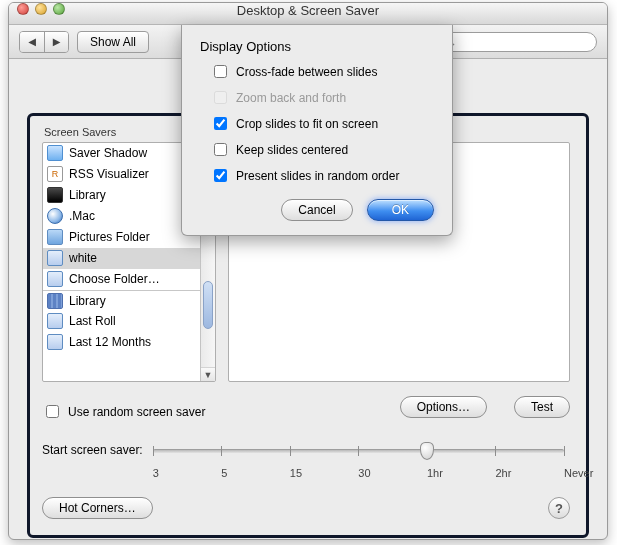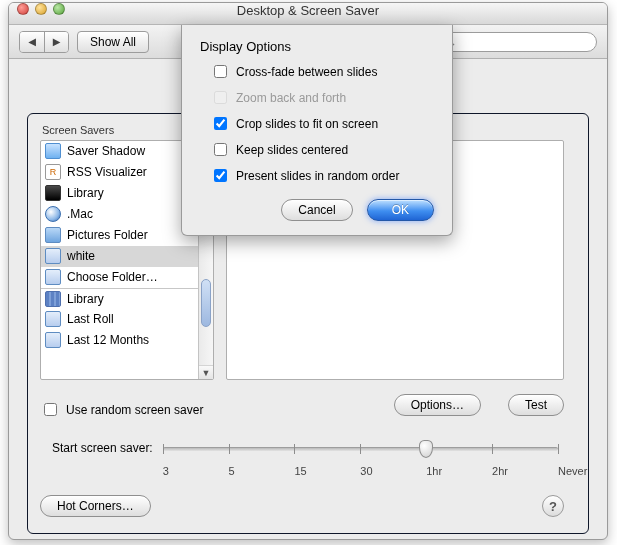--- a/index.html
+++ b/index.html
@@ -95,24 +95,24 @@
     gap: 4px;
   }
   .search input { border: none; outline: none; flex: 1; font-size: 11px; background: transparent; }
   .mag { font-size: 11px; color: #777; }
 
   .content {
     position: relative;
     padding: 10px 18px 14px 18px;
   }
   .groupbox {
-    border: 1px solid #0f172a;
+    border: 3px solid #0f172a;
     border-radius: 6px;
     background: #ececec;
-    padding: 10px 24px 16px 12px;
+    padding: 10px 16px 16px 12px;
     margin-top: 44px;
   }
   .ss-header {
     font-size: 11px;
     color: #333;
     margin-bottom: 4px;
     padding-left: 2px;
   }
   .ss-area { display: flex; gap: 12px; height: 240px; }
   .ss-list {
@@ -152,21 +152,21 @@
     background: #fff;
     border: 1px solid #aeaeae;
     border-radius: 2px;
   }
 
   .row-check { display:flex; align-items:center; gap:6px; margin-top: 10px; }
   .row-controls { display:flex; align-items:center; gap:27px; margin-top: 10px; }
   .row-controls .spacer { flex:1; }
 
   .slider-row { margin-top: 22px; display:flex; align-items:flex-start; gap: 10px; }
-  .slider-label { font-size: 12px; padding-top: 0px; margin-left: 12px; }
+  .slider-label { font-size: 12px; padding-top: 0px; }
   .slider-wrap { flex:1; padding-right: 6px; }
   .slider {
     position: relative; height: 18px;
   }
   .slider-track {
     position: absolute; left:0; right:0; top: 6px; height: 4px;
     background: linear-gradient(#b9b9b9,#e4e4e4);
     border-radius: 2px;
     border-top: 1px solid #9d9d9d;
   }

